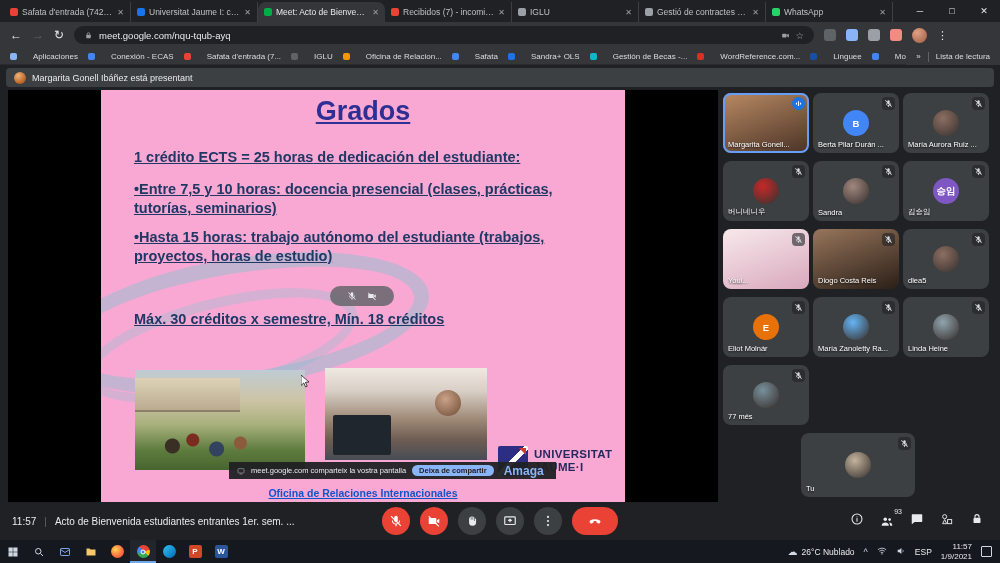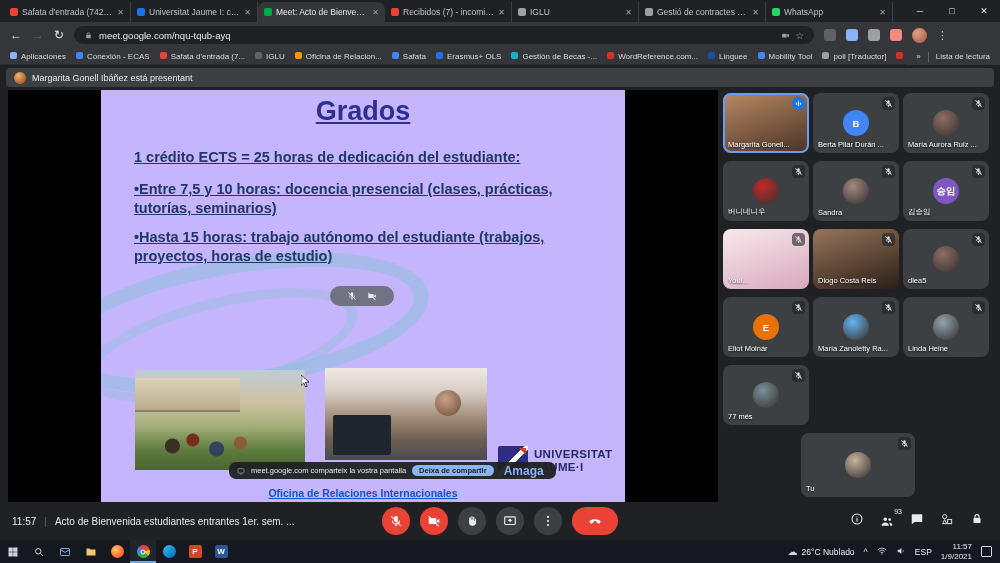--- a/index.html
+++ b/index.html
@@ -24,53 +24,53 @@
 .urlpill{flex:1;max-width:740px;height:18px;background:#202124;border-radius:9px;display:flex;align-items:center;gap:6px;padding:0 10px;color:#e8eaed;font-size:9.5px}
 .uicon{color:#9aa0a6;display:flex;align-items:center}
 .uicon svg{width:9px;height:9px}
 .urltext{flex:1;overflow:hidden;white-space:nowrap}
 .extic{width:12px;height:12px;border-radius:3px}
 .avatar16{width:15px;height:15px;border-radius:50%;background:radial-gradient(circle at 35% 30%,#e0a183,#9c5b46)}
 .kebab{color:#e8eaed;font-size:11px}
 
 
 .bkbar{position:absolute;left:0;top:48px;width:1000px;height:17px;background:#35363a;display:flex;align-items:center;gap:10px;padding:0 10px;padding-right:118px;font-size:8px;color:#dadce0;overflow:hidden;border-bottom:1px solid #2a2b2e}
-.bk{display:flex;gap:4px;white-space:nowrap;flex:0 0 auto}
+.bk{display:flex;align-items:center;gap:16px;white-space:nowrap;flex:0 0 auto}
 .bkfav{width:7px;height:7px;border-radius:2px}
 .readwrap{position:absolute;right:0;top:48px;height:17px;background:#35363a;display:flex;align-items:center;gap:7px;padding:0 10px;font-size:8px;color:#dadce0}
 .readdiv{width:1px;height:10px;background:#5f6368}
 
 
 .banner{position:absolute;left:6px;top:68px;width:988px;height:19px;background:#3c4043;border-radius:4px;display:flex;align-items:center;gap:6px;padding:0 8px;color:#e8eaed;font-size:9px}
 .bav{width:12px;height:12px;border-radius:50%;background:radial-gradient(circle at 35% 30%,#f0b27a,#a04000)}
 
 
 .stage{position:absolute;left:8px;top:90px;width:710px;height:412px;background:#000;display:flex;justify-content:center}
-.slide{position:relative;width:524px;height:412px;background:#c4b5fd;overflow:hidden}
+.slide{position:relative;width:524px;height:412px;background:#f9a8d4;overflow:hidden}
 .stitle{position:absolute;top:6px;left:0;right:0;text-align:center;font-size:27px;font-weight:bold;color:#2d2f92;text-decoration:underline;z-index:2}
 .sline{position:absolute;left:33px;right:26px;font-size:14.5px;line-height:1.32;font-weight:bold;color:#1f3864;text-decoration:underline;z-index:2}
 .l-intro{top:58px}.l-b1{top:90px}.l-b2{top:138px}.l-q{top:190px}.l-lim{top:220px}
 .swoosh1{position:absolute;left:-50px;top:168px;width:380px;height:130px;border:15px solid rgba(125,196,206,.42);border-radius:50%;transform:rotate(-9deg);z-index:1}
 .swoosh2{position:absolute;left:-20px;top:208px;width:280px;height:95px;border:10px solid rgba(125,196,206,.30);border-radius:50%;transform:rotate(-14deg);z-index:1}
 .photo1{position:absolute;left:34px;top:280px;width:170px;height:100px;z-index:2;background:
  radial-gradient(circle at 22% 76%, #3a2f24 7px, transparent 8px),
  radial-gradient(circle at 34% 70%, #7a2d1e 6px, transparent 7px),
  radial-gradient(circle at 48% 79%, #33425f 7px, transparent 8px),
  radial-gradient(circle at 62% 73%, #8c5a3c 6px, transparent 7px),
  linear-gradient(180deg,#bfccd4 0%,#cec4a6 30%,#a7b07c 55%,#5e7c3e 80%,#49652f 100%)}
 .photo1::before{content:"";position:absolute;left:0;top:8%;width:62%;height:34%;background:linear-gradient(180deg,#ddd2b8,#b9a98c);box-shadow:inset 0 -2px 0 rgba(0,0,0,.25)}
 .photo2{position:absolute;left:224px;top:278px;width:162px;height:92px;z-index:2;background:linear-gradient(180deg,#efe9e2 0%,#d8cfc6 25%,#a08a78 55%,#6e5d52 78%,#474c55 100%)}
 .photo2::before{content:"";position:absolute;left:5%;bottom:5%;width:36%;height:44%;background:#20262e;border-radius:2px}
 .photo2::after{content:"";position:absolute;right:16%;top:24%;width:26px;height:26px;border-radius:50%;background:radial-gradient(circle at 40% 35%,#caa287,#6d4c36)}
 .ujilogo{position:absolute;left:397px;top:356px;display:flex;gap:6px;align-items:center;z-index:2}
 .ujimark{width:30px;height:30px;border-radius:2px;background:linear-gradient(135deg,#2d2e83 44%,#ffffff 44% 56%,#2d2e83 56%);position:relative}
 .ujimark::before{content:"";position:absolute;right:2px;top:2px;width:0;height:0;border-left:7px solid transparent;border-top:7px solid #d23b2e}
 .ujitext{font-size:11.5px;font-weight:bold;color:#252a5e;line-height:1.15;letter-spacing:.3px}
 .sfooter{position:absolute;left:0;right:0;bottom:3px;text-align:center;font-size:10.5px;font-weight:bold;color:#1155cc;text-decoration:underline;z-index:3}
-.sharebar{position:absolute;left:128px;top:372px;height:17px;background:rgba(32,33,36,.95);border-radius:7px;display:flex;align-items:center;gap:6px;padding:0 8px;font-size:7.5px;color:#e8eaed;z-index:5;white-space:nowrap}
+.sharebar{position:absolute;left:128px;top:372px;height:17px;background:rgba(32,33,36,.95);border-radius:0;display:flex;align-items:center;gap:6px;padding:0 8px;font-size:7.5px;color:#e8eaed;z-index:5;white-space:nowrap}
 .sharebar .castic svg{width:8px;height:8px;display:block;color:#9aa0a6}
 .stopbtn{background:#8ab4f8;color:#202124;font-weight:bold;border-radius:8px;padding:1px 7px;font-size:7.5px}
 .hidebtn{color:#8ab4f8;font-weight:bold;padding:1px 4px;font-size:12px}
 .floatctl{position:absolute;left:229px;top:196px;width:64px;height:20px;background:rgba(95,99,104,.82);border-radius:10px;display:flex;align-items:center;justify-content:center;gap:10px;z-index:5;color:#e8eaed}
 .floatctl svg{width:10px;height:10px}
 .cursor{position:absolute;left:200px;top:284px;z-index:6}
 
 
 .grid{position:absolute;left:723px;top:93px;width:266px;display:flex;flex-wrap:wrap;gap:8px 4px}
 .tile{position:relative;width:86px;height:60px;background:#3c4043;border-radius:8px;overflow:hidden;flex:0 0 auto}
@@ -214,21 +214,21 @@
         <div class="bk">
     <span class="bkfav" style="background: rgb(242, 153, 0);"></span>
     <span class="bklabel">Oficina de Relacion...</span>
   </div>
         <div class="bk">
     <span class="bkfav" style="background: rgb(66, 133, 244);"></span>
     <span class="bklabel">Safata</span>
   </div>
         <div class="bk">
     <span class="bkfav" style="background: rgb(26, 115, 232);"></span>
-    <span class="bklabel">Erasmus+ OLS</span>
+    <span class="bklabel">Sandra+ OLS</span>
   </div>
         <div class="bk">
     <span class="bkfav" style="background: rgb(18, 181, 203);"></span>
     <span class="bklabel">Gestión de Becas -...</span>
   </div>
         <div class="bk">
     <span class="bkfav" style="background: rgb(217, 48, 37);"></span>
     <span class="bklabel">WordReference.com...</span>
   </div>
         <div class="bk">
@@ -265,20 +265,21 @@
   </div>
 
   <div class="stage">
     <div class="slide">
       <div class="swoosh1"></div>
       <div class="swoosh2"></div>
       <div class="stitle">Grados</div>
       <div class="sline l-intro"><span>1 crédito ECTS = 25 horas</span><span> de dedicación del estudiante:</span></div>
       <div class="sline l-b1">•Entre 7,5 y 10 horas: docencia presencial (clases, prácticas, tutorías, seminarios)</div>
       <div class="sline l-b2">•Hasta 15 horas: trabajo autónomo del estudiante (trabajos, proyectos, horas de estudio)</div>
+      <div class="sline l-lim">Máx. 30 créditos x semestre,  Mín. 18 créditos</div>
       <div class="photo1"></div>
       <div class="photo2"></div>
       <div class="ujilogo">
         <div class="ujimark"></div>
         <div class="ujitext">
           <div>UNIVERSITAT</div>
           <div>JAUME·I</div>
         </div>
       </div>
       <div class="sfooter">Oficina de Relaciones Internacionales</div>

